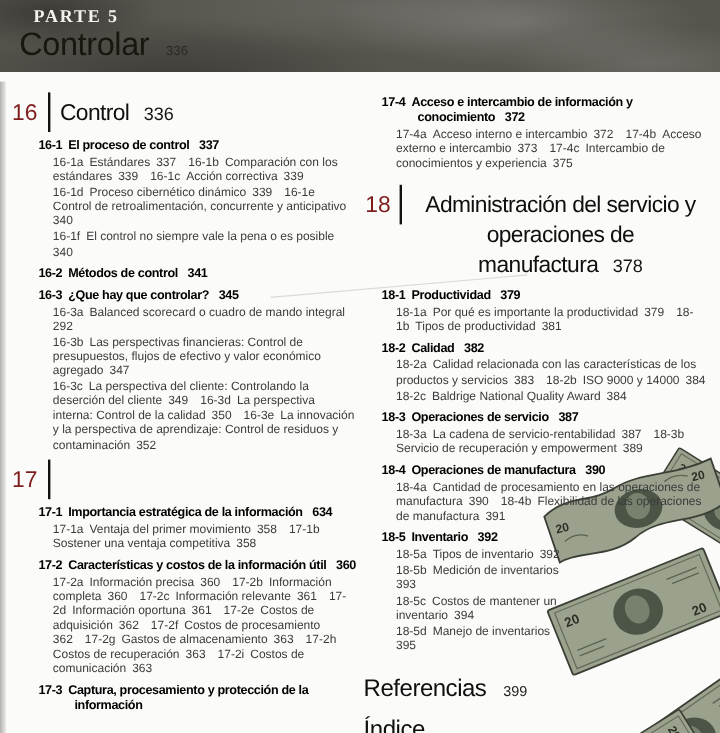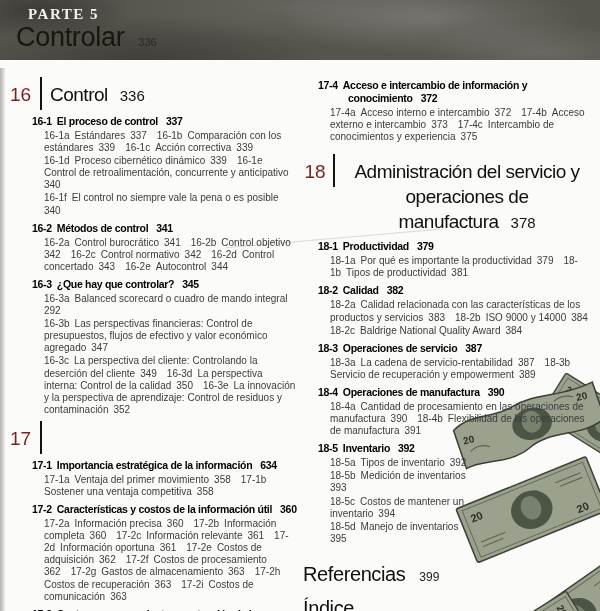--- a/index.html
+++ b/index.html
@@ -120,21 +120,20 @@
           <span class="ch-text"><span class="ch-title">Control</span><span class="ch-page">336</span></span>
         </div>
         <div class="sec">
           <div class="sec-head"><span class="sec-id">16-1</span><span class="sec-title">El proceso de control</span><span class="sec-page">337</span></div>
           <p class="entry">16-1a Estándares 337  16-1b Comparación con los estándares 339  16-1c Acción correctiva 339</p>
           <p class="entry">16-1d Proceso cibernético dinámico 339  16-1e Control de retroalimentación, concurrente y anticipativo 340</p>
           <p class="entry">16-1f El control no siempre vale la pena o es posible 340</p>
         </div>
         <div class="sec">
           <div class="sec-head"><span class="sec-id">16-2</span><span class="sec-title">Métodos de control</span><span class="sec-page">341</span></div>
-          <p class="entry">16-2a Control burocrático 341  16-2b Control objetivo 342  16-2c Control normativo 342  16-2d Control concertado 343  16-2e Autocontrol 344</p>
         </div>
         <div class="sec">
           <div class="sec-head"><span class="sec-id">16-3</span><span class="sec-title">¿Que hay que controlar?</span><span class="sec-page">345</span></div>
           <p class="entry">16-3a Balanced scorecard o cuadro de mando integral 292</p>
           <p class="entry">16-3b Las perspectivas financieras: Control de presupuestos, flujos de efectivo y valor económico agregado 347</p>
           <p class="entry">16-3c La perspectiva del cliente: Controlando la deserción del cliente 349  16-3d La perspectiva interna: Control de la calidad 350  16-3e La innovación y la perspectiva de aprendizaje: Control de residuos y contaminación 352</p>
         </div>
       </section>
       <section class="chapter">
         <div class="chapter-head">

